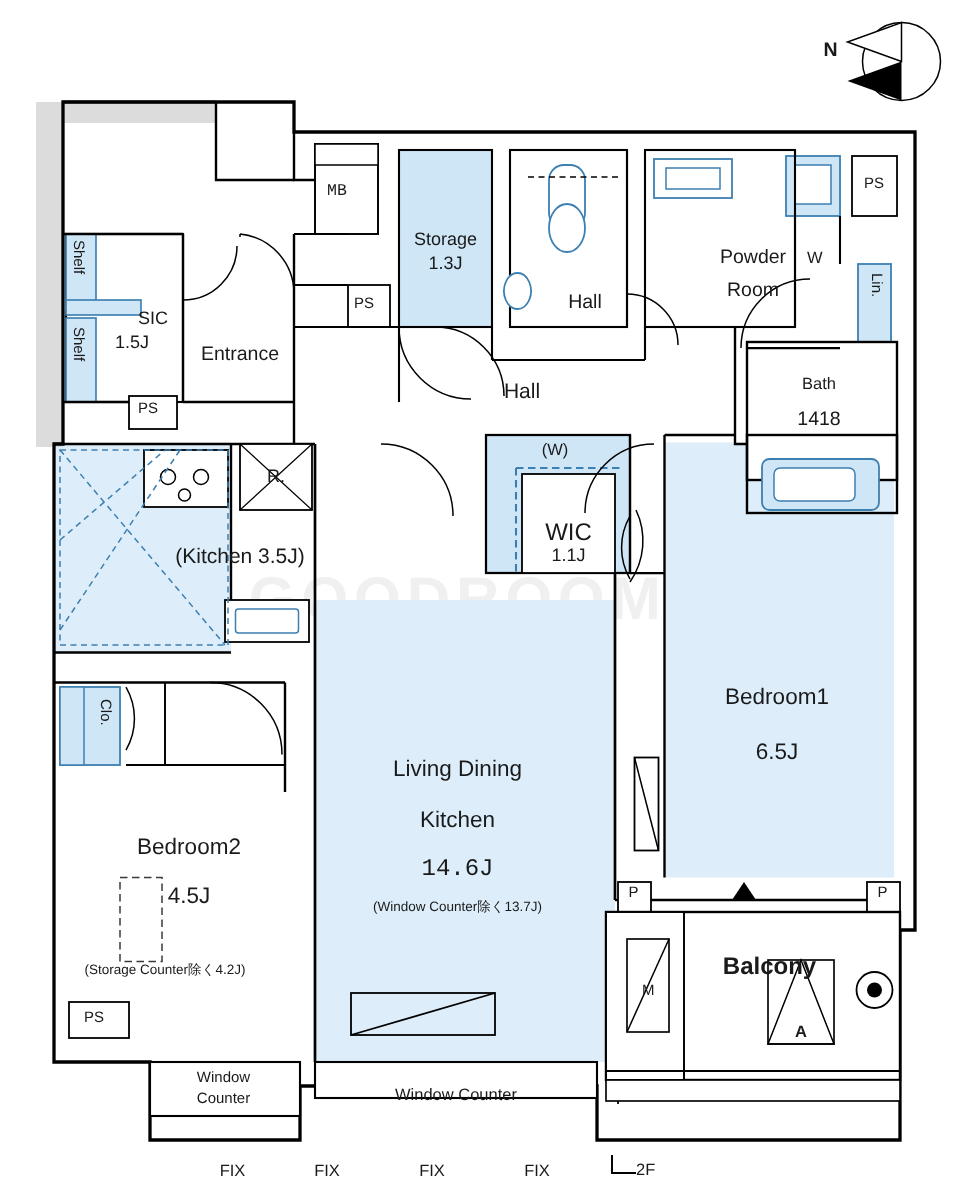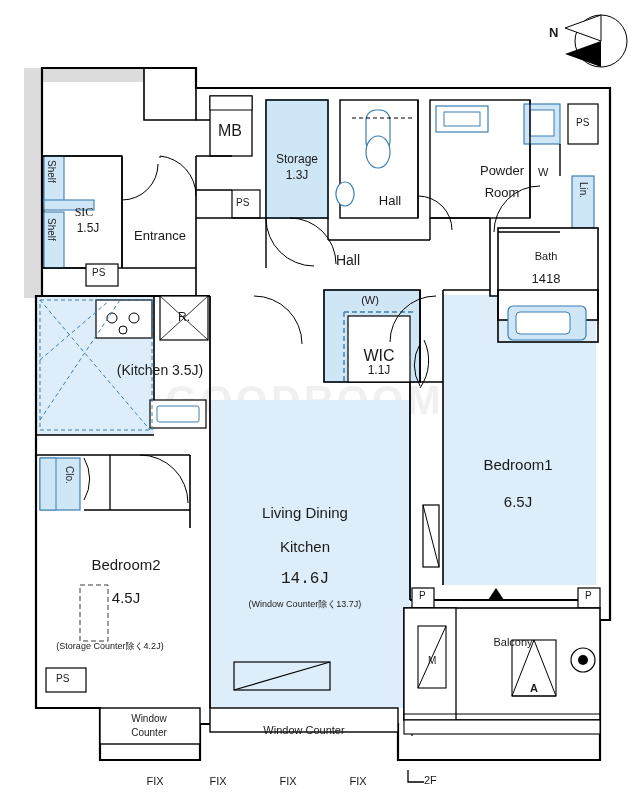--- a/index.html
+++ b/index.html
@@ -195,34 +195,34 @@
       <path d="M436,296 A46,46 0 0,0 390,342" fill="none" stroke="#000" stroke-width="1"></path>
 
       <path d="M140,455 A48,48 0 0,1 188,503" fill="none" stroke="#000" stroke-width="1"></path>
 
       <path d="M84,458 A42,42 0 0,1 84,500" fill="none" stroke="#000" stroke-width="1"></path>
 
       <path d="M352,118 L412,118" fill="none" stroke="#000" stroke-width="1" stroke-dasharray="4,3"></path>
     </svg>
   </div>
 
-  <div class="lbl" style="left:218px;top:122px;font-size:16px;">MB</div>
+  <div class="lbl" style="left:218px;top:122px;font-size:11px;font-family:Liberation Mono, monospace;">MB</div>
 
   <div class="lbl ctr" style="left:297px;top:152px;font-size:12px;">Storage</div>
   <div class="lbl ctr" style="left:297px;top:168px;font-size:12px;">1.3J</div>
 
   <div class="lbl ctr" style="left:390px;top:193px;font-size:13px;">Hall</div>
 
   <div class="lbl ctr" style="left:502px;top:163px;font-size:13px;">Powder</div>
   <div class="lbl ctr" style="left:502px;top:185px;font-size:13px;">Room</div>
 
   <div class="lbl ctr" style="left:546px;top:250px;font-size:11px;">Bath</div>
   <div class="lbl ctr" style="left:546px;top:271px;font-size:13px;">1418</div>
 
-  <div class="lbl ctr" style="left:84px;top:205px;font-size:12px;font-family:Liberation Serif, serif;">SIC</div>
+  <div class="lbl ctr" style="left:102px;top:205px;font-size:12px;">SIC</div>
   <div class="lbl ctr" style="left:88px;top:221px;font-size:12px;">1.5J</div>
 
   <div class="lbl" style="left:46px;top:160px;font-size:10px;writing-mode:vertical-rl;text-orientation:mixed;">Shelf</div>
   <div class="lbl" style="left:46px;top:218px;font-size:10px;writing-mode:vertical-rl;text-orientation:mixed;">Shelf</div>
 
   <div class="lbl ctr" style="left:160px;top:228px;font-size:13px;">Entrance</div>
   <div class="lbl ctr" style="left:348px;top:252px;font-size:14px;">Hall</div>
   <div class="lbl ctr" style="left:-999px;top:-999px;"></div>
 
   <div class="lbl" style="left:92px;top:267px;font-size:10px;">PS</div>
@@ -245,21 +245,21 @@
 
   <div class="lbl ctr" style="left:126px;top:556px;font-size:15px;">Bedroom2</div>
   <div class="lbl ctr" style="left:126px;top:589px;font-size:15px;">4.5J</div>
   <div class="lbl ctr" style="left:110px;top:640px;font-size:9px;">(Storage Counter除く4.2J)</div>
 
   <div class="lbl ctr" style="left:305px;top:504px;font-size:15px;">Living Dining</div>
   <div class="lbl ctr" style="left:305px;top:538px;font-size:15px;">Kitchen</div>
   <div class="lbl ctr" style="left:305px;top:570px;font-size:16px;font-family:Liberation Mono, monospace;">14.6J</div>
   <div class="lbl ctr" style="left:305px;top:598px;font-size:9px;">(Window Counter除く13.7J)</div>
 
-  <div class="lbl ctr" style="left:513px;top:636px;font-size:11px;">Balcony</div>
+  <div class="lbl ctr" style="left:513px;top:636px;font-size:16px;font-weight:bold;">Balcony</div>
   <div class="lbl" style="left:428px;top:655px;font-size:10px;">M</div>
   <div class="lbl" style="left:530px;top:682px;font-size:11px;font-weight:bold;">A</div>
   <div class="lbl" style="left:419px;top:590px;font-size:10px;">P</div>
   <div class="lbl" style="left:585px;top:590px;font-size:10px;">P</div>
 
   <div class="lbl" style="left:56px;top:673px;font-size:10px;">PS</div>
 
   <div class="lbl ctr" style="left:149px;top:713px;font-size:10px;">Window</div>
   <div class="lbl ctr" style="left:149px;top:727px;font-size:10px;">Counter</div>
   <div class="lbl ctr" style="left:304px;top:724px;font-size:11px;text-align:center;">Window Counter</div>

